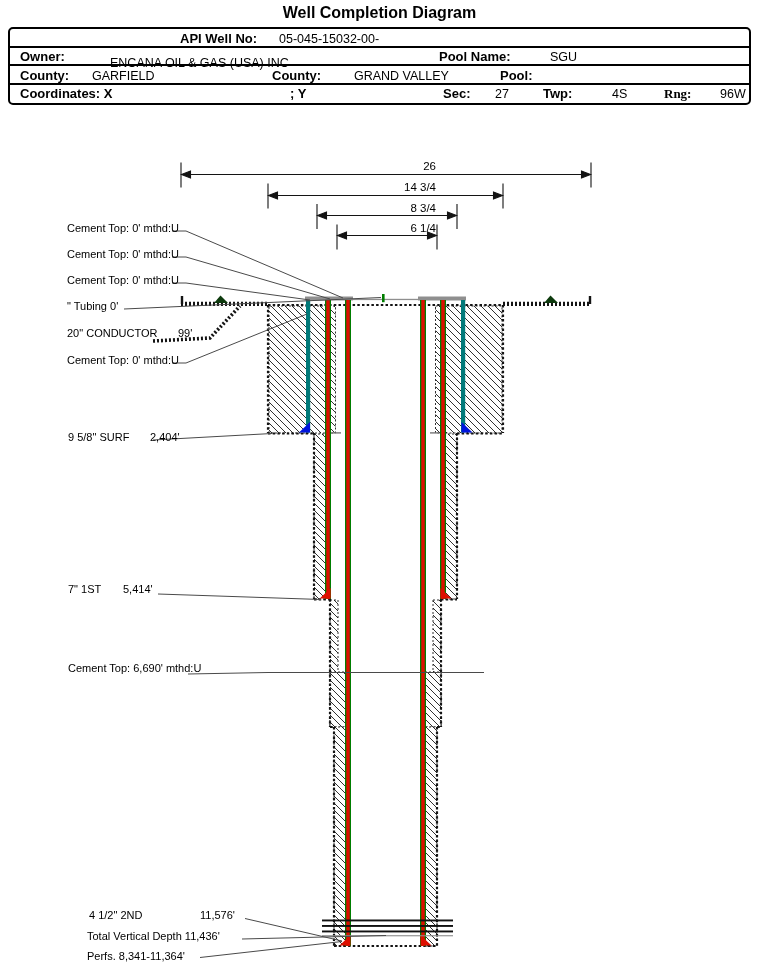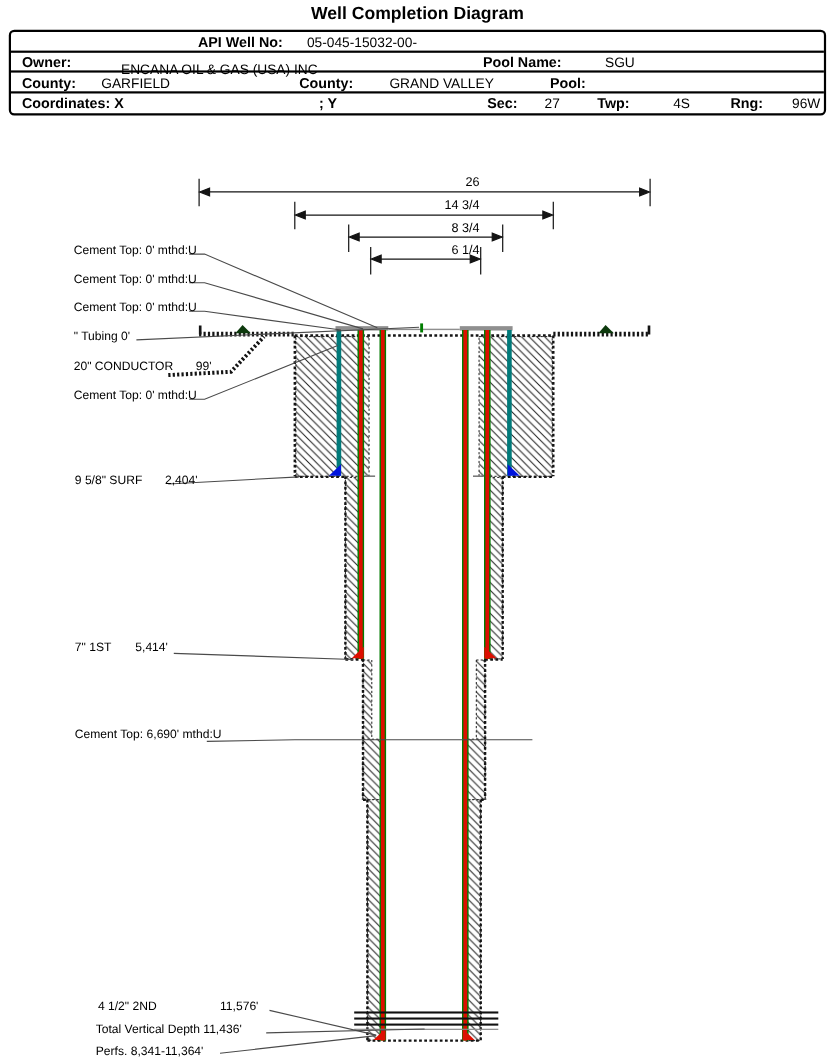--- a/index.html
+++ b/index.html
@@ -167,21 +167,21 @@
     <span class="abs t12" style="left:344px;top:39.5px;">GRAND VALLEY</span>
     <span class="abs b t13" style="left:490px;top:38.5px;">Pool:</span>
     <span class="abs t12" style="left:545px;top:39.5px;"></span>
 
     <span class="abs b t13" style="left:10px;top:57px;">Coordinates: X</span>
     <span class="abs b t13" style="left:280px;top:57px;">; Y</span>
     <span class="abs b t13" style="left:433px;top:57px;">Sec:</span>
     <span class="abs t12" style="left:485px;top:58px;">27</span>
     <span class="abs b t13" style="left:533px;top:57px;">Twp:</span>
     <span class="abs t12" style="left:602px;top:58px;">4S</span>
-    <span class="abs b t13" style="left:654px;top:57px;">Rng:</span>
+    <span class="abs b t13" style="left:654px;top:57px;font-family:Liberation Serif, serif;">Rng:</span>
     <span class="abs t12" style="left:710px;top:58px;">96W</span>
   </div>
 
 
   <div class="dimlbl t115" style="top:160px;">26</div>
   <div class="dimlbl t115" style="top:181px;">14 3/4</div>
   <div class="dimlbl t115" style="top:201.5px;">8 3/4</div>
   <div class="dimlbl t115" style="top:222px;">6 1/4</div>
 
   <div class="callout" style="left:67px;top:222px;">Cement Top: 0' mthd:U</div>

